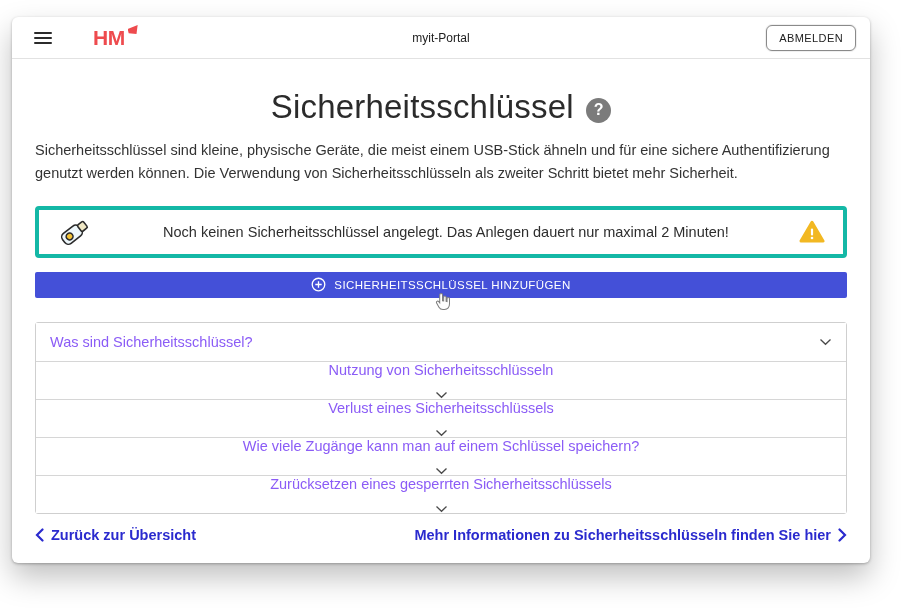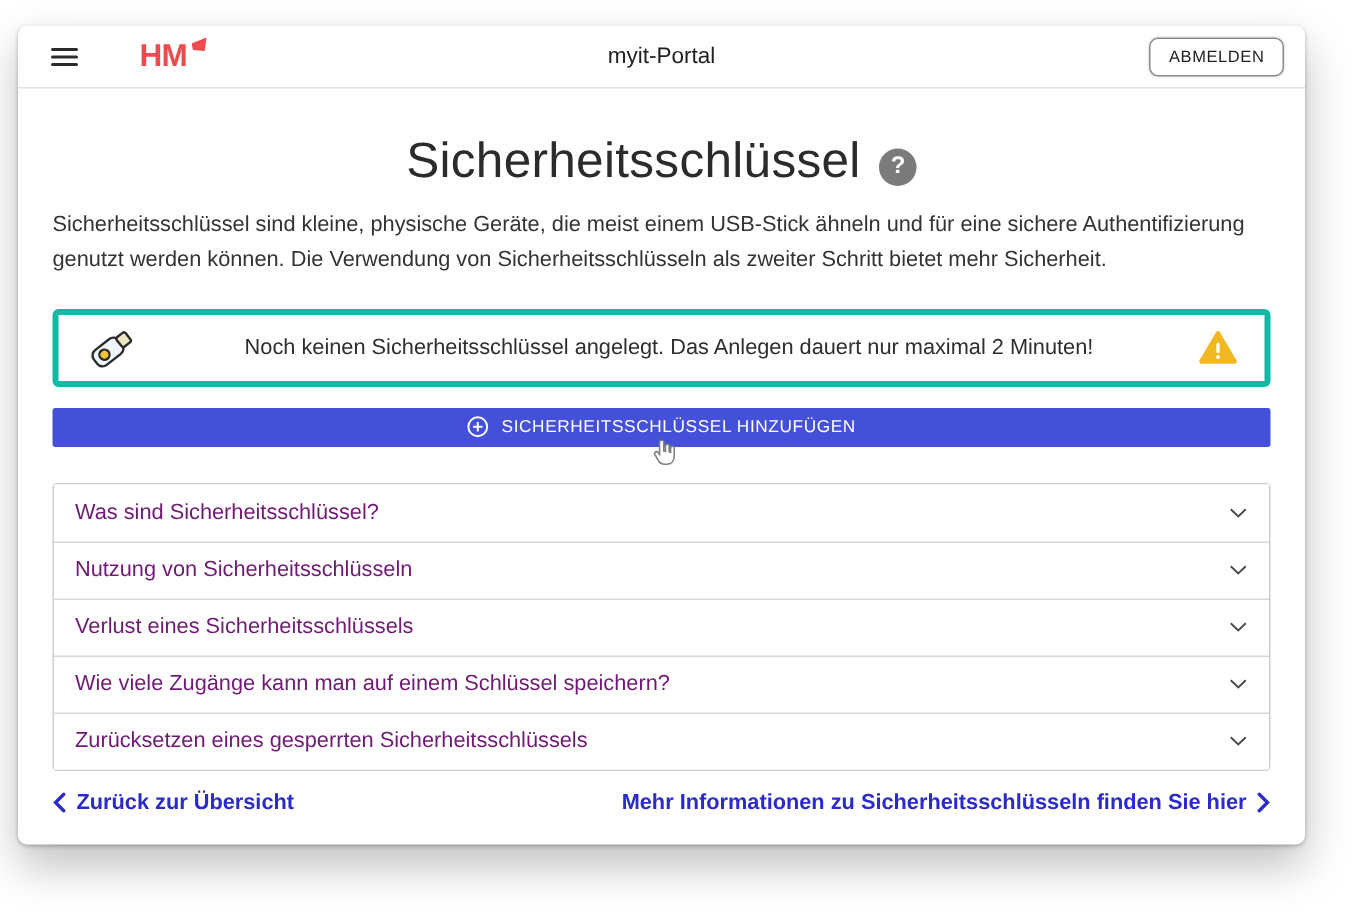--- a/index.html
+++ b/index.html
@@ -18,21 +18,21 @@
     padding: 0 14px; border-bottom: 1px solid #e2e2e2;
   }
   .hamburger { width: 18px; display: flex; flex-direction: column; gap: 3px;
     cursor: pointer; margin-left: 8px; }
   .hamburger i { display: block; height: 2px; background: #2b2b2b; border-radius: 1px; }
   .logo { margin-left: 30px; position: relative; font-size: 21px; font-weight: 600;
     letter-spacing: -0.5px; line-height: 1; padding-right: 13px; }
   .logo-flag { position: absolute; right: 0; top: -2px; width: 10px; height: 9px;
     clip-path: polygon(0% 45%, 100% 0%, 88% 100%, 10% 92%); }
   .appbar-title { position: absolute; left: 0; right: 0; text-align: center;
-    font-size: 15px; color: #212121; pointer-events: none; }
+    font-size: 12px; color: #212121; pointer-events: none; }
   .logout-btn { margin-left: auto; background: #fff; border: 1px solid #8a8a8a;
     border-radius: 6px; font-size: 11px; letter-spacing: .4px; color: #212121;
     padding: 6px 12px; cursor: pointer; position: relative; z-index: 1;
     font-family: inherit; box-shadow: 0 0 0 1px #f0f0f0; }
 
   
   .content { padding: 0 23px; }
 
   .page-title-row { margin-top: 29px; text-align: center; }
   .page-title { display: inline; font-size: 33px; font-weight: 500; color: #2b2b2b;
@@ -56,22 +56,22 @@
     color: #fff; font-size: 11.5px; letter-spacing: .4px; font-family: inherit;
     display: flex; align-items: center; justify-content: center; gap: 8px;
   }
   .cursor-glyph { position: absolute; left: calc(50% - 6px); top: 20px; z-index: 3;
     pointer-events: none; }
 
   
   .accordion { margin-top: 24px; border: 1px solid #cfcfcf; border-radius: 3px; }
   .acc-row { height: 38px; display: flex; align-items: center; padding: 0 14px;
     cursor: pointer; background: #fff; }
-  .acc-row + .acc-row { border-top: 1px solid #d6d6d6; }
-  .acc-label { flex: 1; font-size: 14.5px; color: #701a75; }
+  .acc-row + .acc-row { border-top: 1px solid #d6d6d6; flex-direction: column; }
+  .acc-label { flex: 1; font-size: 14.5px; color: #8b5cf6; }
   .chev { display: flex; align-items: center; }
 
   
   .footer-links { margin-top: 13px; display: flex; justify-content: space-between;
     align-items: center; gap: 12px; }
   .link { display: inline-flex; align-items: center; gap: 7px; font-size: 14.5px;
     font-weight: 600; cursor: pointer; text-decoration: none; }
 </style>
 </head>
 <body>

